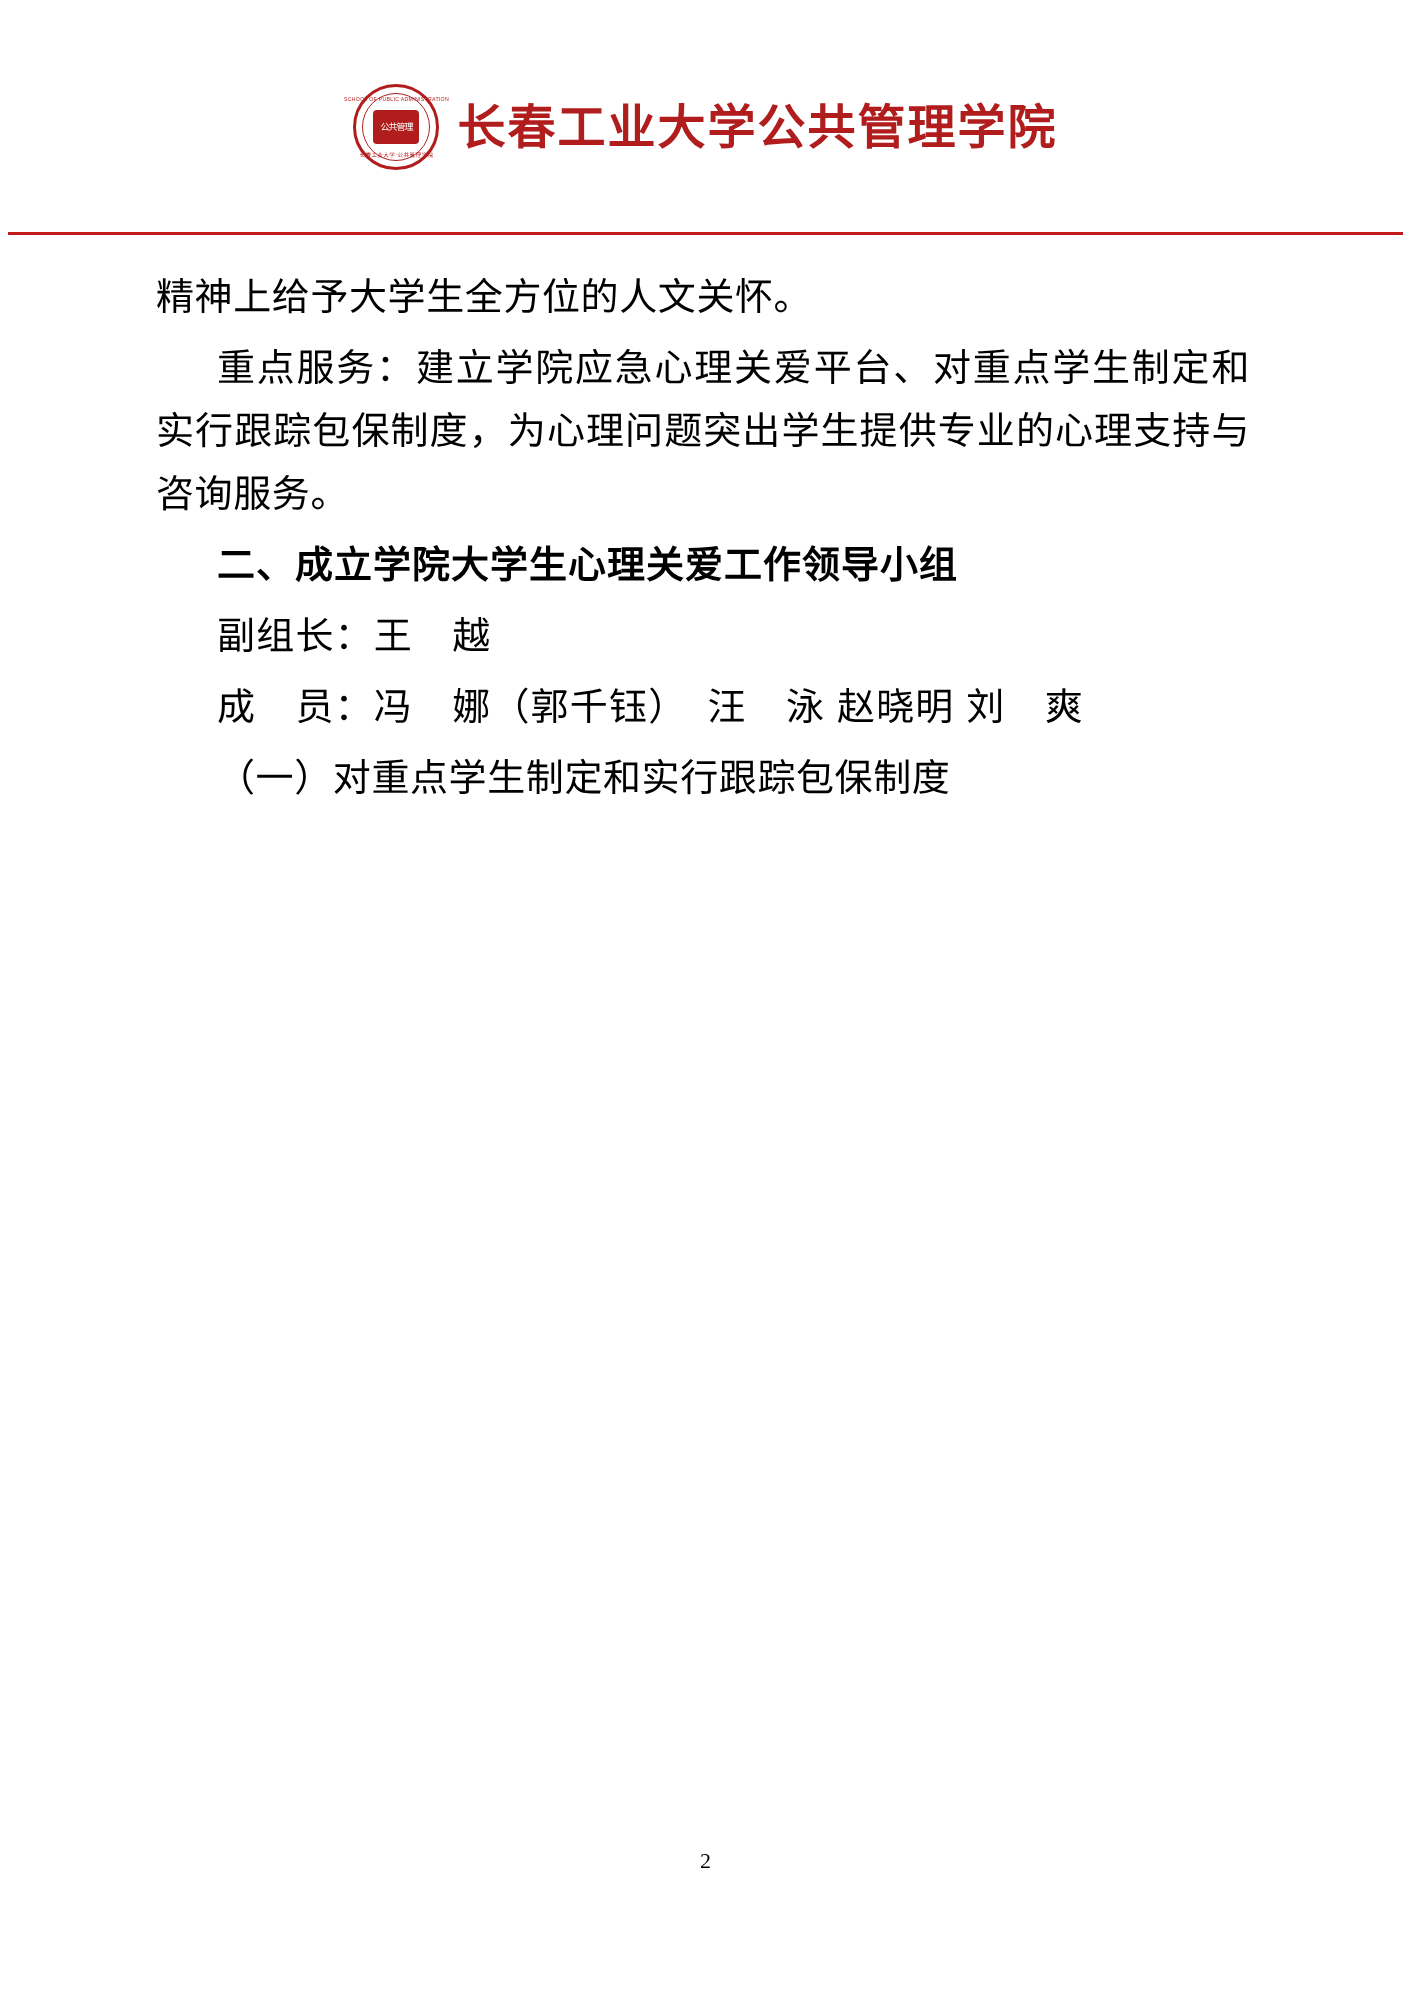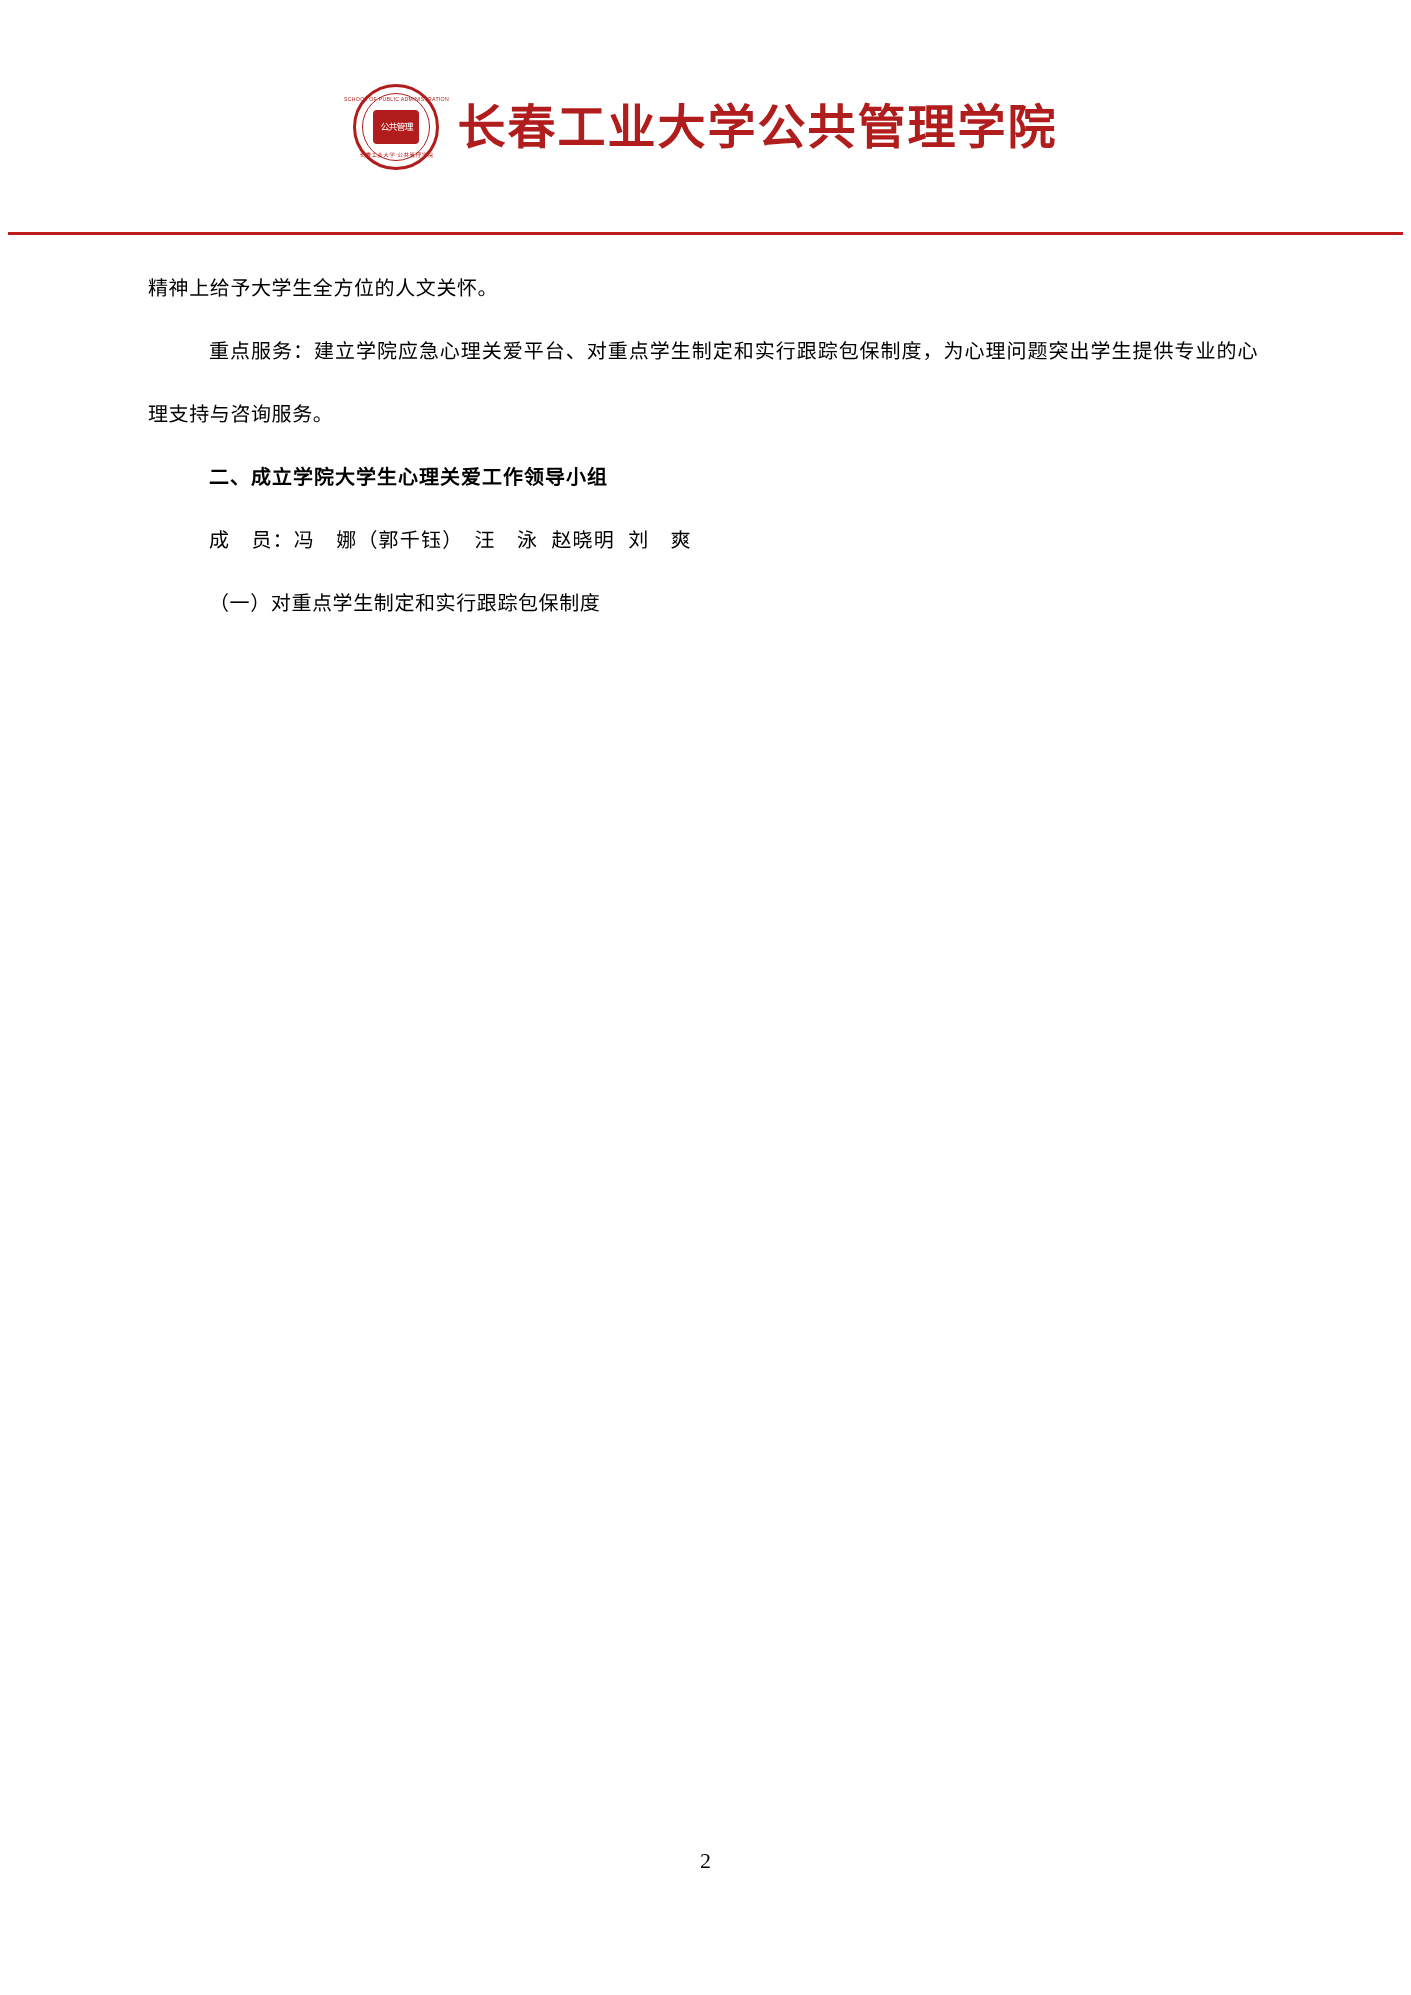--- a/index.html
+++ b/index.html
@@ -118,27 +118,27 @@
   }
 
   
   .content {
     position: absolute;
     left: 148px;
     top: 258px;
     width: 1110px;
   }
   p {
-    margin: 0;
-    font-size: 20px;
+    margin: 8px;
+    font-size: 38px;
     line-height: 63px;
     letter-spacing: 0.6px;
     text-align: justify;
     text-justify: inter-ideograph;
-    font-family: Liberation Mono, monospace;
+    font-family: Liberation Sans, sans-serif;
     font-weight: normal;
   }
   p.indent {
     text-indent: 61px;
   }
   p.heading {
     font-weight: bold;
     text-indent: 61px;
     letter-spacing: 1px;
   }
@@ -174,19 +174,20 @@
       </div>
       <div class="letterhead-title">长春工业大学公共管理学院</div>
     </div>
     <div class="rule"></div>
   </div>
 
   <div class="content">
     <p class="para-block">精神上给予大学生全方位的人文关怀。</p>
     <p class="indent para-block">重点服务：建立学院应急心理关爱平台、对重点学生制定和实行跟踪包保制度，为心理问题突出学生提供专业的心理支持与咨询服务。</p>
     <p class="heading para-block">二、成立学院大学生心理关爱工作领导小组</p>
+    <p class="roster para-block">副组长：王　越</p>
     <p class="roster para-block">成　员：冯　娜（郭千钰）　汪　泳 赵晓明 刘　爽</p>
     <p class="indent para-block">（一）对重点学生制定和实行跟踪包保制度</p>
   </div>
 
   <div class="page-number">2</div>
 
 </div>
 
 </body></html>

